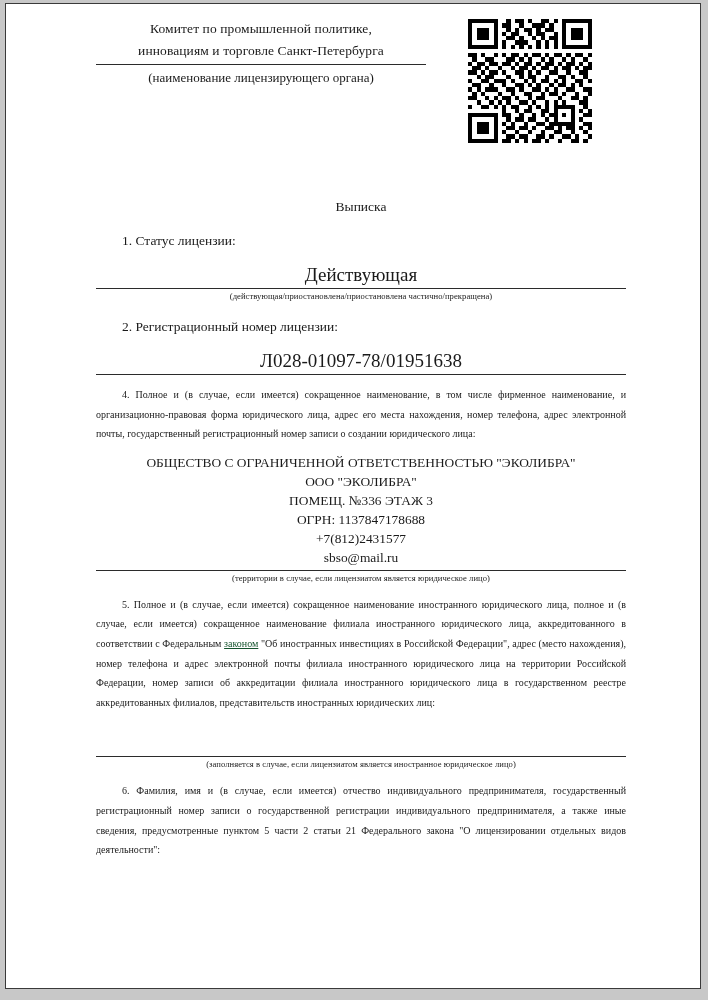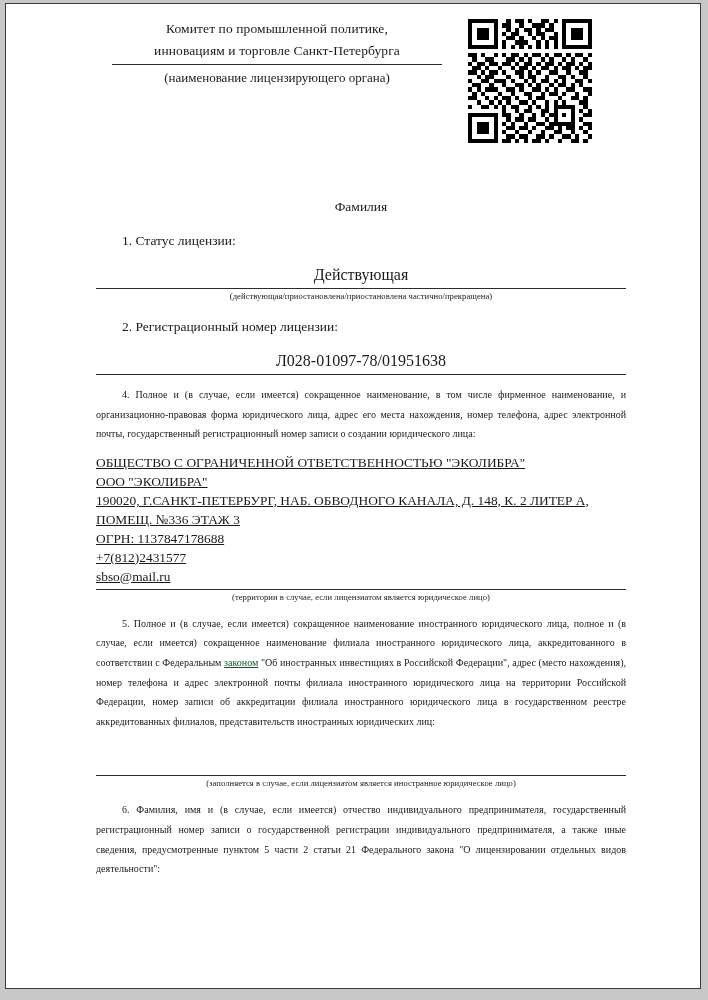--- a/index.html
+++ b/index.html
@@ -32,21 +32,21 @@
     width: 530px;
   }
 
   
   .header {
     position: relative;
     height: 140px;
   }
   .org-block {
     position: absolute;
-    left: 16px;
+    left: 0;
     top: 14px;
     width: 330px;
     text-align: center;
   }
   .org-line {
     font-size: 13.5px;
     line-height: 22px;
     letter-spacing: .1px;
   }
   .org-rule {
@@ -79,21 +79,21 @@
   .u { text-decoration: underline; text-underline-offset: 2px; }
 
   
   .sec-label {
     font-size: 13.5px;
     line-height: 20px;
     margin-top: 14px;
     padding-left: 26px;
   }
   .sec-value {
-    font-size: 16px;
+    font-size: 19px;
     line-height: 20px;
     text-align: center;
     margin-top: 14px;
   }
   .rule {
     border-top: 1.3px solid #2b2b2b;
     margin-top: 3px;
   }
   .caption {
     font-size: 8.6px;
@@ -104,25 +104,24 @@
   }
   .para {
     font-size: 10px;
     line-height: 19.6px;
     text-align: justify;
     text-justify: inter-word;
     text-indent: 26px;
     margin-top: 10px;
   }
   .center-block {
-    text-align: left;
+    text-align: center;
     font-size: 13.4px;
     line-height: 19px;
     margin-top: 9px;
-    text-decoration: underline;
   }
   .center-block .l { display: block; white-space: nowrap; }
   a.lnk {
     color: #14532d;
     text-decoration: underline;
   }
   .gap-rule {
     border-top: 1.3px solid #2b2b2b;
     margin-top: 44px;
   }
@@ -418,21 +417,21 @@
             <rect x="18" y="28" width="1" height="1"></rect>
               <rect x="21" y="28" width="1" height="1"></rect>
             <rect x="24" y="28" width="2" height="1"></rect>
               <rect x="27" y="28" width="1" height="1"></rect>
           </g>
         </svg>
       </div>
     </div>
 
     <div class="title-block">
-      <div class="title-line">Фамилия</div>
+      <div class="title-line">Выписка</div>
     </div>
 
     <div>
       <div class="sec-label">1. Статус лицензии:</div>
       <div class="sec-value">Действующая</div>
       <div class="rule"></div>
       <div class="caption">(действующая/приостановлена/приостановлена частично/прекращена)</div>
     </div>
 
     <div>
@@ -440,21 +439,20 @@
       <div class="sec-value">Л028-01097-78/01951638</div>
       <div class="rule"></div>
     </div>
 
 
     <div>
       <div class="para">4. Полное и (в случае, если имеется) сокращенное наименование, в том числе фирменное наименование, и организационно-правовая форма юридического лица, адрес его места нахождения, номер телефона, адрес электронной почты, государственный регистрационный номер записи о создании юридического лица:</div>
       <div class="center-block">
         <span class="l">ОБЩЕСТВО С ОГРАНИЧЕННОЙ ОТВЕТСТВЕННОСТЬЮ "ЭКОЛИБРА"</span>
         <span class="l">ООО "ЭКОЛИБРА"</span>
-        <span class="l">190020,  Г.САНКТ-ПЕТЕРБУРГ, НАБ. ОБВОДНОГО КАНАЛА, Д. 148, К. 2 ЛИТЕР А,</span>
         <span class="l">ПОМЕЩ. №336 ЭТАЖ 3</span>
         <span class="l">ОГРН: 1137847178688</span>
         <span class="l">+7(812)2431577</span>
         <span class="l">sbso@mail.ru</span>
       </div>
       <div class="rule"></div>
       <div class="caption">(территории в случае, если лицензиатом является юридическое лицо)</div>
     </div>
 
     <div>

